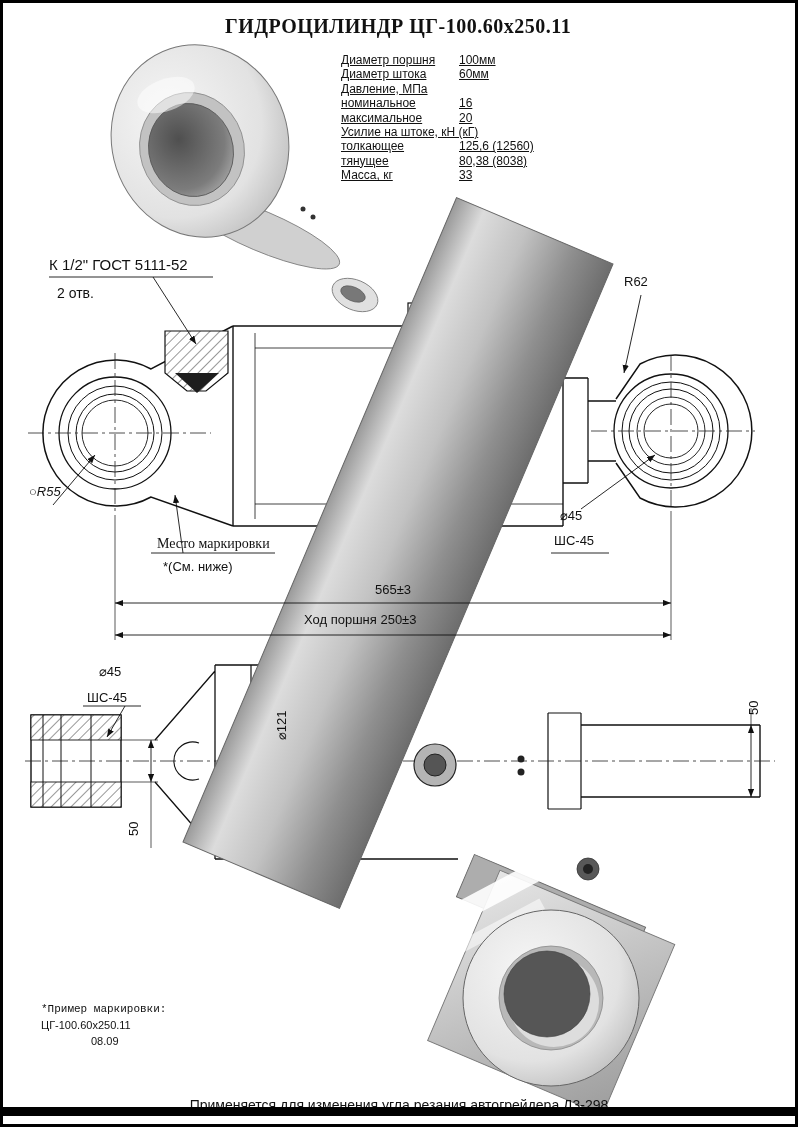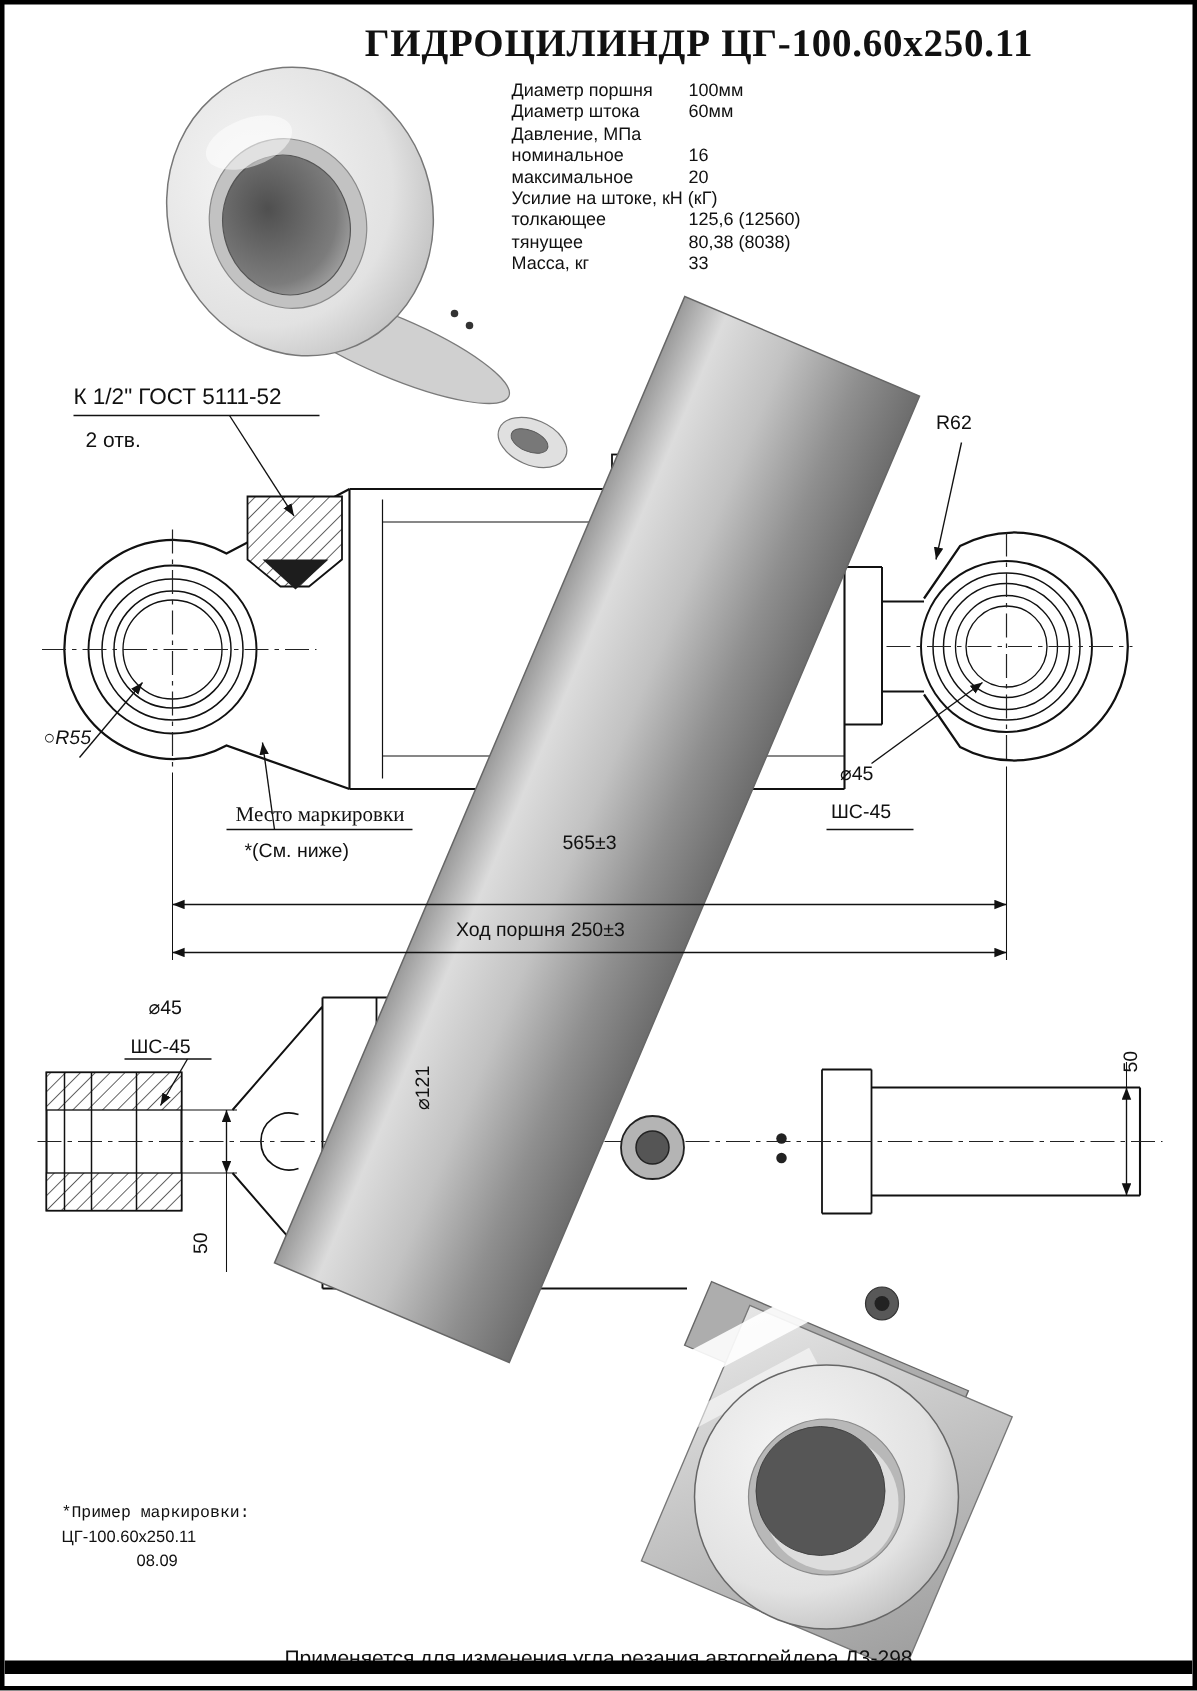--- a/index.html
+++ b/index.html
@@ -9,25 +9,25 @@
     background:#fff;
     border:3px solid #000;
     box-sizing:border-box;
     overflow:hidden;
     font-family:"Liberation Sans",sans-serif;
     color:#111;
   }
   svg.draw{position:absolute;left:0;top:0;}
   .lbl{position:absolute;white-space:nowrap;color:#111;line-height:1.1;}
   .title{
-    left:222px;top:12px;width:482px;text-align:center;
-    font-family:"Liberation Serif",serif;font-weight:bold;font-size:26px;letter-spacing:.5px;
+    left:222px;top:12px;width:482px;
+    font-family:"Liberation Serif",serif;font-weight:bold;font-size:20px;letter-spacing:.5px;
   }
   .specs{position:absolute;left:338px;top:50px;font-size:12px;}
-  .srow{display:grid;grid-template-columns:118px auto;height:14.4px;white-space:nowrap;}
+  .srow{display:grid;grid-template-columns:118px auto;height:14.4px;white-space:nowrap;text-decoration:underline;}
   .s15{font-size:15px;}
   .s14{font-size:14px;}
   .s13{font-size:13px;}
   .s11{font-size:11px;}
   .rot{transform:rotate(-90deg);transform-origin:left top;}
   .center{text-align:center;}
   .footer{left:0;top:1095px;width:100%;text-align:center;font-size:14px;}
   .bottom-bar{position:absolute;left:0;top:1104px;width:100%;height:9px;background:#000;}
 </style>
 </head>
@@ -240,21 +240,21 @@
   </div>
 
   <div class="lbl s15" style="left:46px;top:254px;">К 1/2" ГОСТ 5111-52</div>
   <div class="lbl s14" style="left:54px;top:283px;">2 отв.</div>
   <div class="lbl s13" style="left:621px;top:272px;">R62</div>
   <div class="lbl s13" style="left:26px;top:482px;font-style:italic;">○R55</div>
   <div class="lbl s14" style="left:154px;top:533px;font-family:Liberation Serif, serif;">Место маркировки</div>
   <div class="lbl s13" style="left:160px;top:557px;">*(См. ниже)</div>
   <div class="lbl s13" style="left:557px;top:506px;">⌀45</div>
   <div class="lbl s13" style="left:551px;top:531px;">ШС-45</div>
-  <div class="lbl s13 center" style="left:352px;top:552px;width:76px;">565±3</div>
+  <div class="lbl s13 center" style="left:352px;top:580px;width:76px;">565±3</div>
   <div class="lbl s13" style="left:301px;top:610px;">Ход поршня 250±3</div>
   <div class="lbl s13" style="left:96px;top:662px;">⌀45</div>
   <div class="lbl s13" style="left:84px;top:688px;">ШС-45</div>
   <div class="lbl s13 rot" style="left:272px;top:737px;">⌀121</div>
   <div class="lbl s13 rot" style="left:124px;top:833px;">50</div>
   <div class="lbl s13 rot" style="left:744px;top:712px;">50</div>
 
   <div class="lbl s11" style="left:38px;top:1000px;font-family:Liberation Mono, monospace;">*Пример маркировки:</div>
   <div class="lbl s11" style="left:38px;top:1016px;">ЦГ-100.60х250.11</div>
   <div class="lbl s11" style="left:54px;top:1032px;padding-left:34px;">08.09</div>

